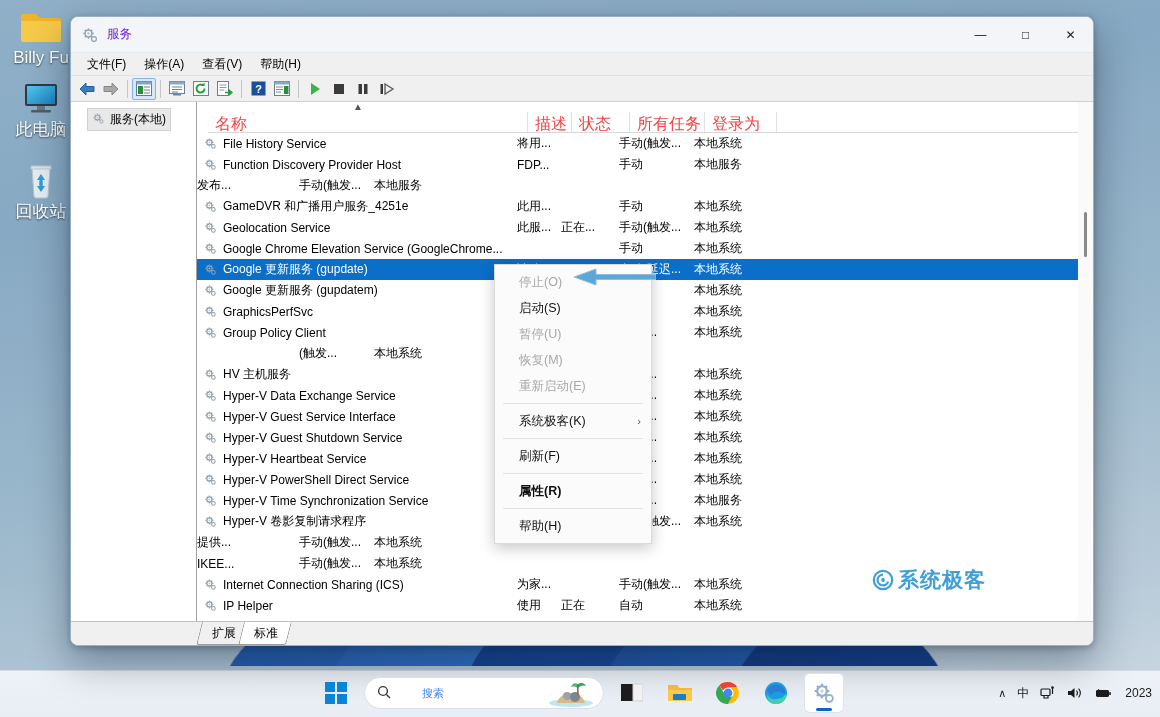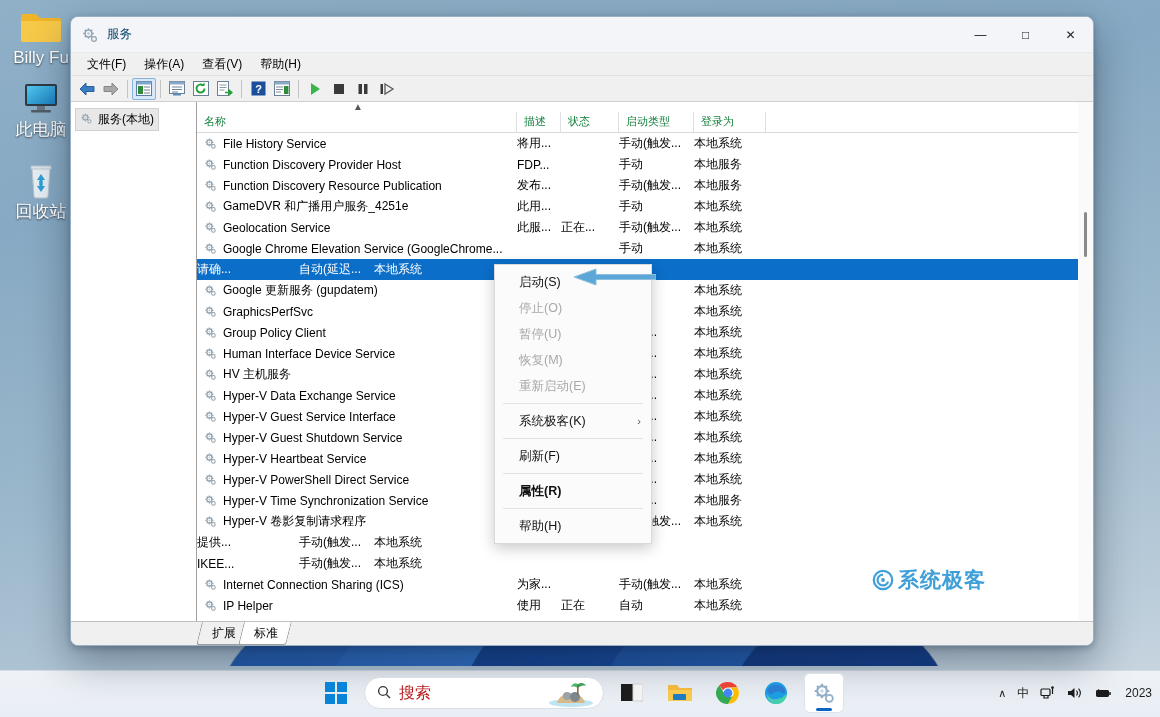--- a/index.html
+++ b/index.html
@@ -51,21 +51,21 @@
     box-shadow:0 16px 40px rgba(10,25,45,.40), 0 2px 6px rgba(10,25,45,.25);
     border:1px solid #9ab0c4;
     overflow:hidden;
     font-size:12px; color:#000;
   }
   #titlebar{
     height:36px; background:#f3f5f9; display:flex; align-items:center;
     padding-left:10px; border-bottom:1px solid #e6e9ee;
   }
   #titlebar .tb-icon{ width:18px;height:18px;margin-right:8px; flex:none;}
-  #titlebar .tb-title{ font-size:12.5px; color:#0c4a6e; }
+  #titlebar .tb-title{ font-size:12.5px; color:#6d28d9; }
   #wincontrols{ margin-left:auto; display:flex; height:36px; }
   #wincontrols div{
     width:45px; height:36px; display:flex; align-items:center; justify-content:center;
     font-size:12px; color:#1b1b1b;
   }
 
   #menubar{
     height:23px; background:#f0f0f0; display:flex; align-items:center;
     padding-left:7px; font-size:12px;
     border-bottom:1px solid #e2e2e2;
@@ -76,36 +76,36 @@
     height:26px; background:#f0f0f0; display:flex; align-items:center;
     padding:0 4px; border-bottom:1px solid #cfcfcf;
   }
   .tb-btn{ width:24px;height:22px; display:flex;align-items:center;justify-content:center; }
   .tb-btn.active{ background:#d8e8f8; border:1px solid #86b3e0; border-radius:2px; }
   .tb-sep{ width:1px;height:18px;background:#c4c4c4;margin:0 4px; }
 
   #body-area{ display:flex; height:calc(630px - 36px - 23px - 26px - 26px); }
   #leftpane{
     width:126px; background:#fff; border-right:1px solid #a0a0a0;
-    padding:6px 4px 0 4px;
+    padding:6px 4px 0 16px;
   }
   .tree-node{
     display:flex; align-items:center; gap:5px; padding:2px 4px;
     background:#e8e8e8; border:1px solid #d0d0d0; font-size:12px; width:fit-content;
   }
   #rightpane{ flex:1; background:#fff; display:flex; flex-direction:column; position:relative; }
 
   
   #collapse-bar{ height:10px; background:#fff; position:relative; }
   #collapse-bar .caret{
     position:absolute; left:156px; top:-1px; font-size:10px; color:#555;
   }
   #listhead{
     display:flex; height:21px; background:#fff; border-bottom:1px solid #d9d9d9;
-    font-size:11px; color:#15803d; user-select:none;
+    font-size:16px; color:#ef4444; user-select:none;margin-left:11px;
   }
   #listhead .col{
     padding:2px 0 0 7px; border-right:1px solid #e1e1e1; overflow:hidden; white-space:nowrap;
   }
   .c-name{ width:320px; } .c-desc{ width:44px; } .c-stat{ width:58px; }
   .c-start{ width:75px; } .c-logon{ width:72px; }
 
   #listbody{ flex:1; overflow:hidden; position:relative; }
   .row{
     display:flex; height:21px; align-items:center; font-size:12px; white-space:nowrap;
@@ -173,21 +173,21 @@
   .tb-item.open::after{
     content:""; position:absolute; bottom:2px; left:50%; transform:translateX(-50%);
     width:16px;height:3px;border-radius:2px;background:#0a66c2;
   }
   .tb-item.active{ background:#ffffff; box-shadow:0 0 0 1px #dde3ec inset; }
   #searchbox{
     width:240px; height:32px; border-radius:16px; background:#fff; border:1px solid #d9dfe8;
     display:flex; align-items:center; padding:0 6px 0 12px; gap:8px; position:relative; overflow:hidden;
   }
   #searchbox .sq{ font-size:13px; color:#4a4a4a; }
-  #searchbox .stext{ font-size:16px; color:#b91c1c; }
+  #searchbox .stext{ font-size:11px; color:#3b82f6;margin-left:23px; }
   #searchbox .simg{ margin-left:auto; width:52px;height:30px; }
   #tb-right{
     position:absolute; right:8px; display:flex; align-items:center; gap:11px;
     font-size:12px; color:#1b1b1b;
   }
   #tb-right .t-ico{ display:flex; align-items:center; }
 </style>
 </head>
 <body>
 
@@ -375,21 +375,21 @@
     </div>
 
     <div id="rightpane">
       <div id="collapse-bar">
         <span class="caret">▲</span>
       </div>
       <div id="listhead">
         <div class="col c-name">名称</div>
         <div class="col c-desc">描述</div>
         <div class="col c-stat">状态</div>
-        <div class="col c-start">启动类型</div>
+        <div class="col c-start">所有任务</div>
         <div class="col c-logon">登录为</div>
       </div>
       <div id="listbody">
           <div class="row">
             <div class="cell name">
               <span style="display:flex">
                 <svg class="svc-ico" viewBox="0 0 18 18">
                   <g>
                     <circle cx="7.5" cy="7.5" r="3.5" fill="none" stroke="#8fa0ae" stroke-width="1.7"></circle>
                     <circle cx="7.5" cy="7.5" r="1.2" fill="#b6c3cd"></circle>
@@ -422,35 +422,20 @@
                 </svg>
               </span>
               <span>Function Discovery Provider Host</span>
             </div>
             <div class="cell desc">FDP...</div>
             <div class="cell stat"></div>
             <div class="cell start">手动</div>
             <div class="cell logon">本地服务</div>
           </div>
           <div class="row">
-            <div class="cell name">
-              <span style="display:flex">
-                <svg class="svc-ico" viewBox="0 0 18 18">
-                  <g>
-                    <circle cx="7.5" cy="7.5" r="3.5" fill="none" stroke="#8fa0ae" stroke-width="1.7"></circle>
-                    <circle cx="7.5" cy="7.5" r="1.2" fill="#b6c3cd"></circle>
-                    <g stroke="#8fa0ae" stroke-width="1.6">
-                      <path d="M7.5 2v1.7M7.5 11.3v1.7M2 7.5h1.7M11.3 7.5h1.7M3.7 3.7l1.2 1.2M10.1 10.1l1.2 1.2M11.3 3.7l-1.2 1.2M4.9 10.1l-1.2 1.2"></path>
-                    </g>
-                    <circle cx="13" cy="13" r="2.5" fill="none" stroke="#8fa0ae" stroke-width="1.4"></circle>
-                  </g>
-                </svg>
-              </span>
-              <span>Function Discovery Resource Publication</span>
-            </div>
             <div class="cell desc">发布...</div>
             <div class="cell stat"></div>
             <div class="cell start">手动(触发...</div>
             <div class="cell logon">本地服务</div>
           </div>
           <div class="row">
             <div class="cell name">
               <span style="display:flex">
                 <svg class="svc-ico" viewBox="0 0 18 18">
                   <g>
@@ -506,20 +491,35 @@
                 </svg>
               </span>
               <span>Google Chrome Elevation Service (GoogleChrome...</span>
             </div>
             <div class="cell desc"></div>
             <div class="cell stat"></div>
             <div class="cell start">手动</div>
             <div class="cell logon">本地系统</div>
           </div>
           <div class="row sel">
+            <div class="cell name">
+              <span style="display:flex">
+                <svg class="svc-ico" viewBox="0 0 18 18">
+                  <g>
+                    <circle cx="7.5" cy="7.5" r="3.5" fill="none" stroke="#8fa0ae" stroke-width="1.7"></circle>
+                    <circle cx="7.5" cy="7.5" r="1.2" fill="#b6c3cd"></circle>
+                    <g stroke="#8fa0ae" stroke-width="1.6">
+                      <path d="M7.5 2v1.7M7.5 11.3v1.7M2 7.5h1.7M11.3 7.5h1.7M3.7 3.7l1.2 1.2M10.1 10.1l1.2 1.2M11.3 3.7l-1.2 1.2M4.9 10.1l-1.2 1.2"></path>
+                    </g>
+                    <circle cx="13" cy="13" r="2.5" fill="none" stroke="#8fa0ae" stroke-width="1.4"></circle>
+                  </g>
+                </svg>
+              </span>
+              <span>Google 更新服务 (gupdate)</span>
+            </div>
             <div class="cell desc">请确...</div>
             <div class="cell stat"></div>
             <div class="cell start">自动(延迟...</div>
             <div class="cell logon">本地系统</div>
           </div>
           <div class="row">
             <div class="cell name">
               <span style="display:flex">
                 <svg class="svc-ico" viewBox="0 0 18 18">
                   <g>
@@ -575,35 +575,20 @@
                 </svg>
               </span>
               <span>Group Policy Client</span>
             </div>
             <div class="cell desc"></div>
             <div class="cell stat"></div>
             <div class="cell start">(触发...</div>
             <div class="cell logon">本地系统</div>
           </div>
           <div class="row">
-            <div class="cell name">
-              <span style="display:flex">
-                <svg class="svc-ico" viewBox="0 0 18 18">
-                  <g>
-                    <circle cx="7.5" cy="7.5" r="3.5" fill="none" stroke="#8fa0ae" stroke-width="1.7"></circle>
-                    <circle cx="7.5" cy="7.5" r="1.2" fill="#b6c3cd"></circle>
-                    <g stroke="#8fa0ae" stroke-width="1.6">
-                      <path d="M7.5 2v1.7M7.5 11.3v1.7M2 7.5h1.7M11.3 7.5h1.7M3.7 3.7l1.2 1.2M10.1 10.1l1.2 1.2M11.3 3.7l-1.2 1.2M4.9 10.1l-1.2 1.2"></path>
-                    </g>
-                    <circle cx="13" cy="13" r="2.5" fill="none" stroke="#8fa0ae" stroke-width="1.4"></circle>
-                  </g>
-                </svg>
-              </span>
-              <span>Human Interface Device Service</span>
-            </div>
             <div class="cell desc"></div>
             <div class="cell stat"></div>
             <div class="cell start">(触发...</div>
             <div class="cell logon">本地系统</div>
           </div>
           <div class="row">
             <div class="cell name">
               <span style="display:flex">
                 <svg class="svc-ico" viewBox="0 0 18 18">
                   <g>
@@ -832,25 +817,25 @@
   </div>
 
   <div id="tabstrip">
     <div class="mmc-tab"><span>扩展</span></div>
     <div class="mmc-tab active"><span>标准</span></div>
   </div>
 
 </div>
 
 <div id="ctxmenu">
+    <div class="mi dis">
+      <span>停止(O)</span>
+    </div>
     <div class="mi">
       <span>启动(S)</span>
-    </div>
-    <div class="mi dis">
-      <span>停止(O)</span>
     </div>
     <div class="mi dis">
       <span>暂停(U)</span>
     </div>
     <div class="mi dis">
       <span>恢复(M)</span>
     </div>
     <div class="mi dis">
       <span>重新启动(E)</span>
     </div>

